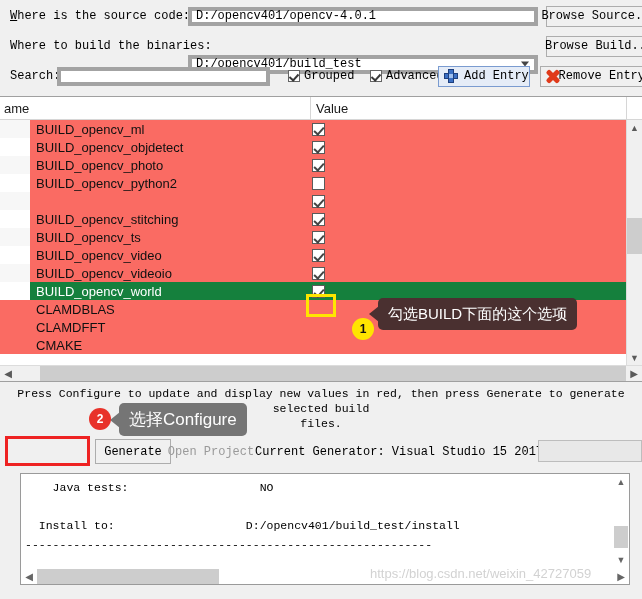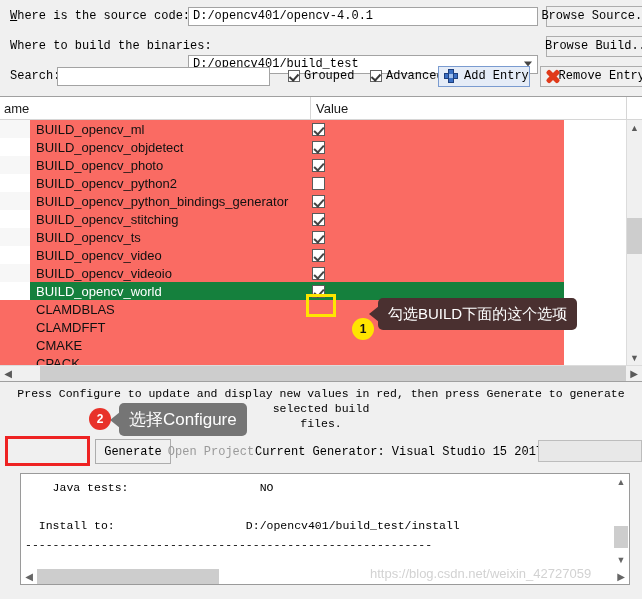--- a/index.html
+++ b/index.html
@@ -10,21 +10,21 @@
     font-size:12px;color:#000;
     -webkit-font-smoothing:none;
   }
   #app{position:relative;width:642px;height:599px;}
 
   
   .toprow{position:absolute;left:0;width:642px;height:28px;display:flex;align-items:center;}
   .toplabel{font-family:"Liberation Mono","DejaVu Sans Mono",monospace;font-size:12px;white-space:nowrap;}
   .ulc{text-decoration:underline;}
   .pathbox{
-    background:#fff;border:1px solid #a3a3a3;height:19px;
+    background:#fff;border:4px solid #a3a3a3;height:19px;
     display:flex;align-items:center;padding:0 4px;box-sizing:border-box;
     font-family:"Liberation Mono","DejaVu Sans Mono",monospace;font-size:12px;
   }
   .combo{position:relative;}
   .combo .arrow{position:absolute;right:5px;top:50%;transform:translateY(-50%);
     width:0;height:0;border-left:4px solid transparent;border-right:4px solid transparent;
     border-top:5px solid #444;}
   .btn{
     background:#f0f0f0;border:1px solid #adadad;height:21px;
     display:inline-flex;align-items:center;justify-content:center;
@@ -56,21 +56,21 @@
 
   
   #listframe{position:absolute;left:0;top:96px;width:642px;height:286px;
     background:#fff;border-top:1px solid #a0a0a0;border-bottom:1px solid #a0a0a0;box-sizing:border-box;}
   #hdr{position:absolute;left:0;top:0;width:642px;height:23px;background:#fff;
     border-bottom:1px solid #d6d6d6;box-sizing:border-box;}
   #hdr .hcell{position:absolute;top:0;height:22px;display:flex;align-items:center;
     font-family:"Liberation Sans",sans-serif;font-size:13px;color:#1a1a1a;padding-left:4px;box-sizing:border-box;}
   #hdr .sep{position:absolute;top:0;width:1px;height:22px;background:#d6d6d6;}
 
-  #rows{position:absolute;left:0;top:23px;width:564px;height:245px;overflow:hidden;}
+  #rows{position:absolute;left:0;top:23px;width:627px;height:245px;overflow:hidden;}
   .row{position:relative;height:18px;display:flex;align-items:center;}
   .row .gutter{width:30px;height:18px;flex:0 0 30px;background:#fff;}
   .row:nth-child(odd) .gutter{background:#f7f7f7;}
   .row .body{flex:1;height:18px;display:flex;align-items:center;position:relative;}
   .row .nm{font-family:"Liberation Sans",sans-serif;font-size:13px;color:#111;
     padding-left:6px;white-space:nowrap;}
   .row .valcell{position:absolute;left:278px;top:0;height:18px;display:flex;align-items:center;padding-left:4px;}
   .row.red .body{background:#fa6b63;}
   .row.red.grp .gutter{background:#fa6b63;}
   .row.sel .body{background:#15803d;}
@@ -229,21 +229,20 @@
           <div class="body">
             <span class="nm">BUILD_opencv_python2</span>
             <div class="valcell">
               <span class="vcbx"></span>
             </div>
           </div>
         </div>
         <div class="row red">
           <div class="gutter"></div>
           <div class="body">
-            <span class="nm">BUILD_opencv_python_bindings_generator</span>
             <div class="valcell">
               <span class="vcbx on"></span>
             </div>
           </div>
         </div>
         <div class="row red">
           <div class="gutter"></div>
           <div class="body">
             <span class="nm">BUILD_opencv_stitching</span>
             <div class="valcell">
@@ -296,26 +295,20 @@
         <div class="row red grp">
           <div class="gutter"></div>
           <div class="body">
             <span class="nm">CLAMDFFT</span>
           </div>
         </div>
         <div class="row red grp">
           <div class="gutter"></div>
           <div class="body">
             <span class="nm">CMAKE</span>
-          </div>
-        </div>
-        <div class="row red grp">
-          <div class="gutter"></div>
-          <div class="body">
-            <span class="nm">CPACK</span>
           </div>
         </div>
       </div>
 
     <div id="vsb">
       <div class="sbtn">▲</div>
       <div class="thumb" style="top:98px;height:36px;"></div>
       <div class="sbtn" style="position:absolute;bottom:0;">▼</div>
     </div>
 

